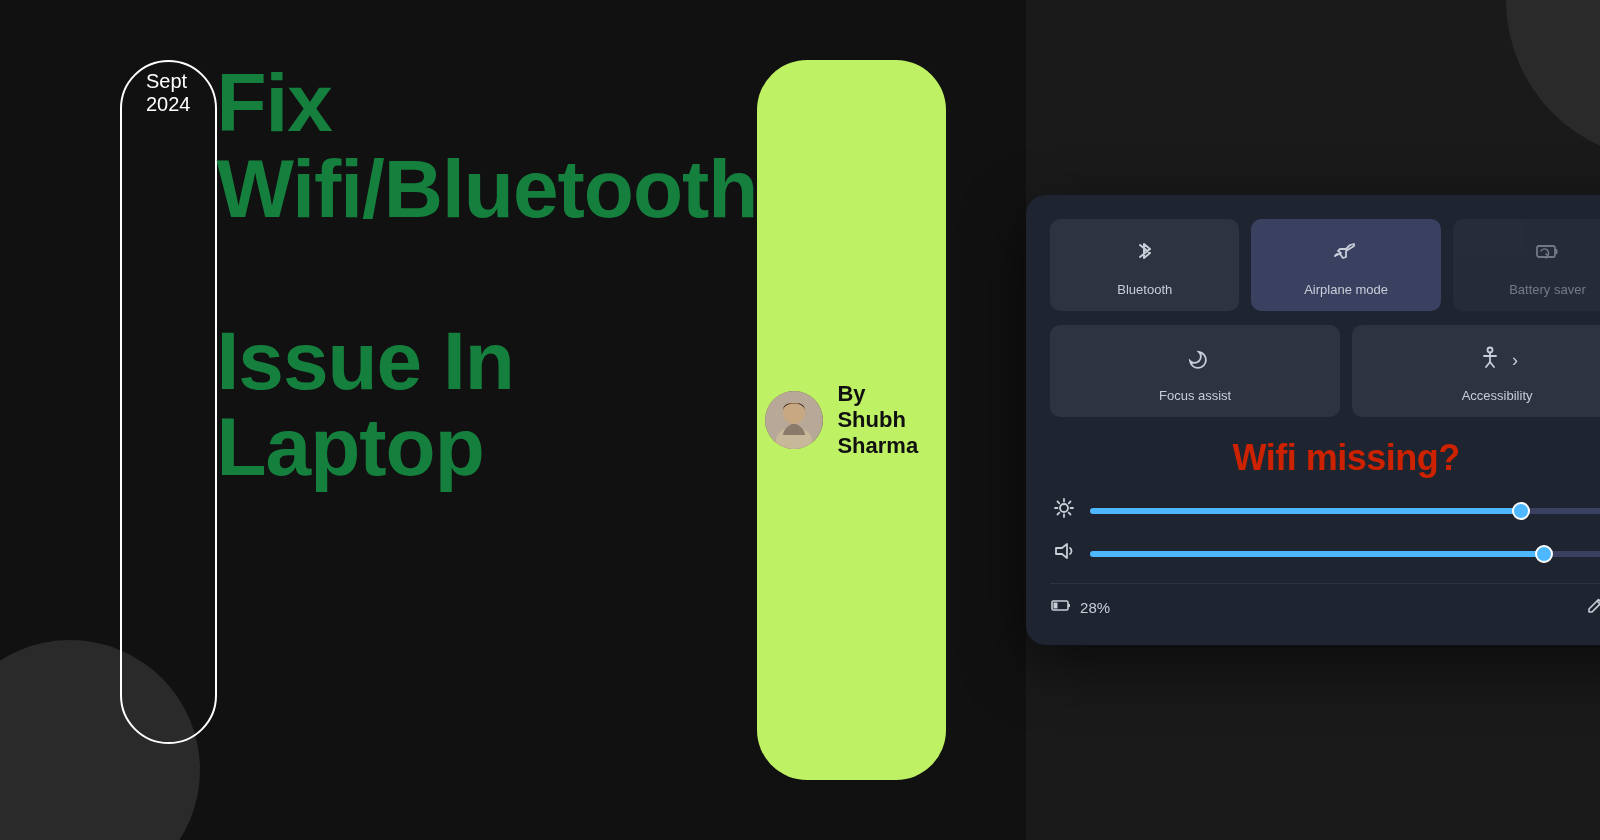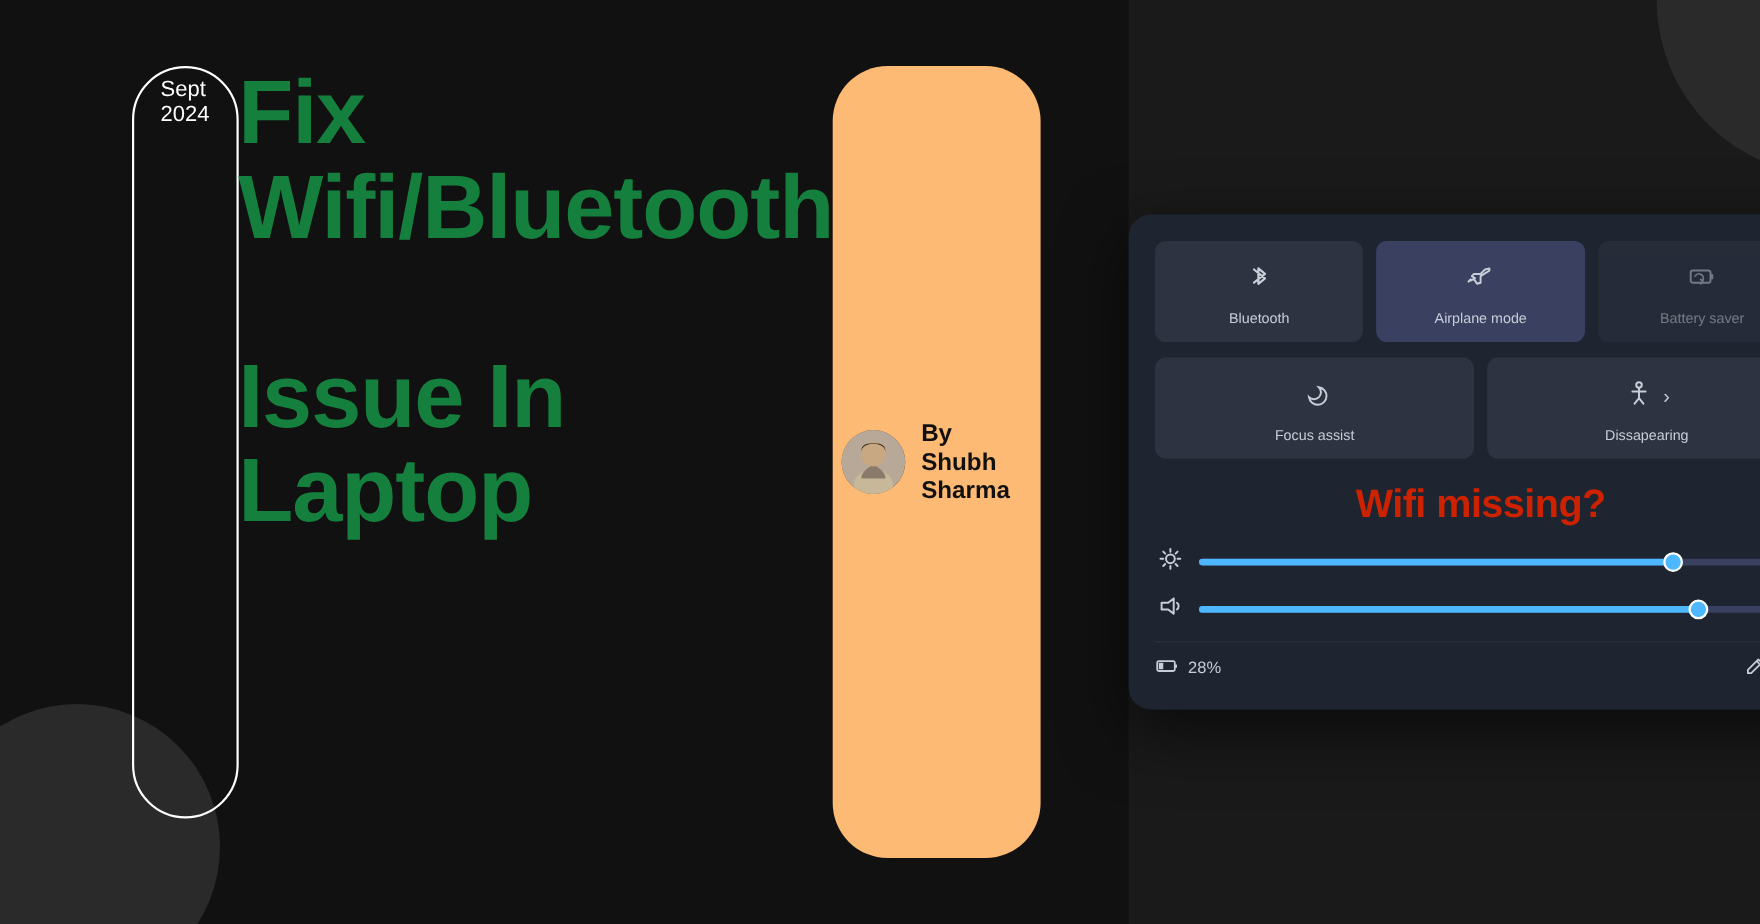--- a/index.html
+++ b/index.html
@@ -48,21 +48,21 @@
       font-size: 82px;
       font-weight: 900;
       line-height: 1.05;
       margin-bottom: 60px;
       letter-spacing: -1px;
     }
 
     .author-card {
       display: flex;
       align-items: center;
-      background: #fdba74;
+      background: #bef264;
       border-radius: 50px;
       padding: 8px 28px 8px 8px;
       width: fit-content;
       gap: 14px;
     }
 
     .author-avatar {
       width: 58px;
       height: 58px;
       border-radius: 50%;
@@ -407,21 +407,21 @@
 
                   <circle cx="14" cy="7" r="2.5" stroke="#c8cdd8" stroke-width="1.8"></circle>
                   <line x1="14" y1="9.5" x2="14" y2="19" stroke="#c8cdd8" stroke-width="1.8" stroke-linecap="round"></line>
                   <line x1="8" y1="13" x2="20" y2="13" stroke="#c8cdd8" stroke-width="1.8" stroke-linecap="round"></line>
                   <line x1="14" y1="19" x2="10" y2="24" stroke="#c8cdd8" stroke-width="1.8" stroke-linecap="round"></line>
                   <line x1="14" y1="19" x2="18" y2="24" stroke="#c8cdd8" stroke-width="1.8" stroke-linecap="round"></line>
                 </svg>
               </div>
               <span class="arrow-btn">›</span>
             </div>
-            <span class="qs-label">Dissapearing</span>
+            <span class="qs-label">Accessibility</span>
           </div>
         </div>
 
       </div>
 
       <div class="wifi-missing">Wifi missing?</div>
 
       <div class="slider-row">
         <div class="slider-icon">
           <svg width="22" height="22" viewBox="0 0 22 22" fill="none" xmlns="http://www.w3.org/2000/svg">

